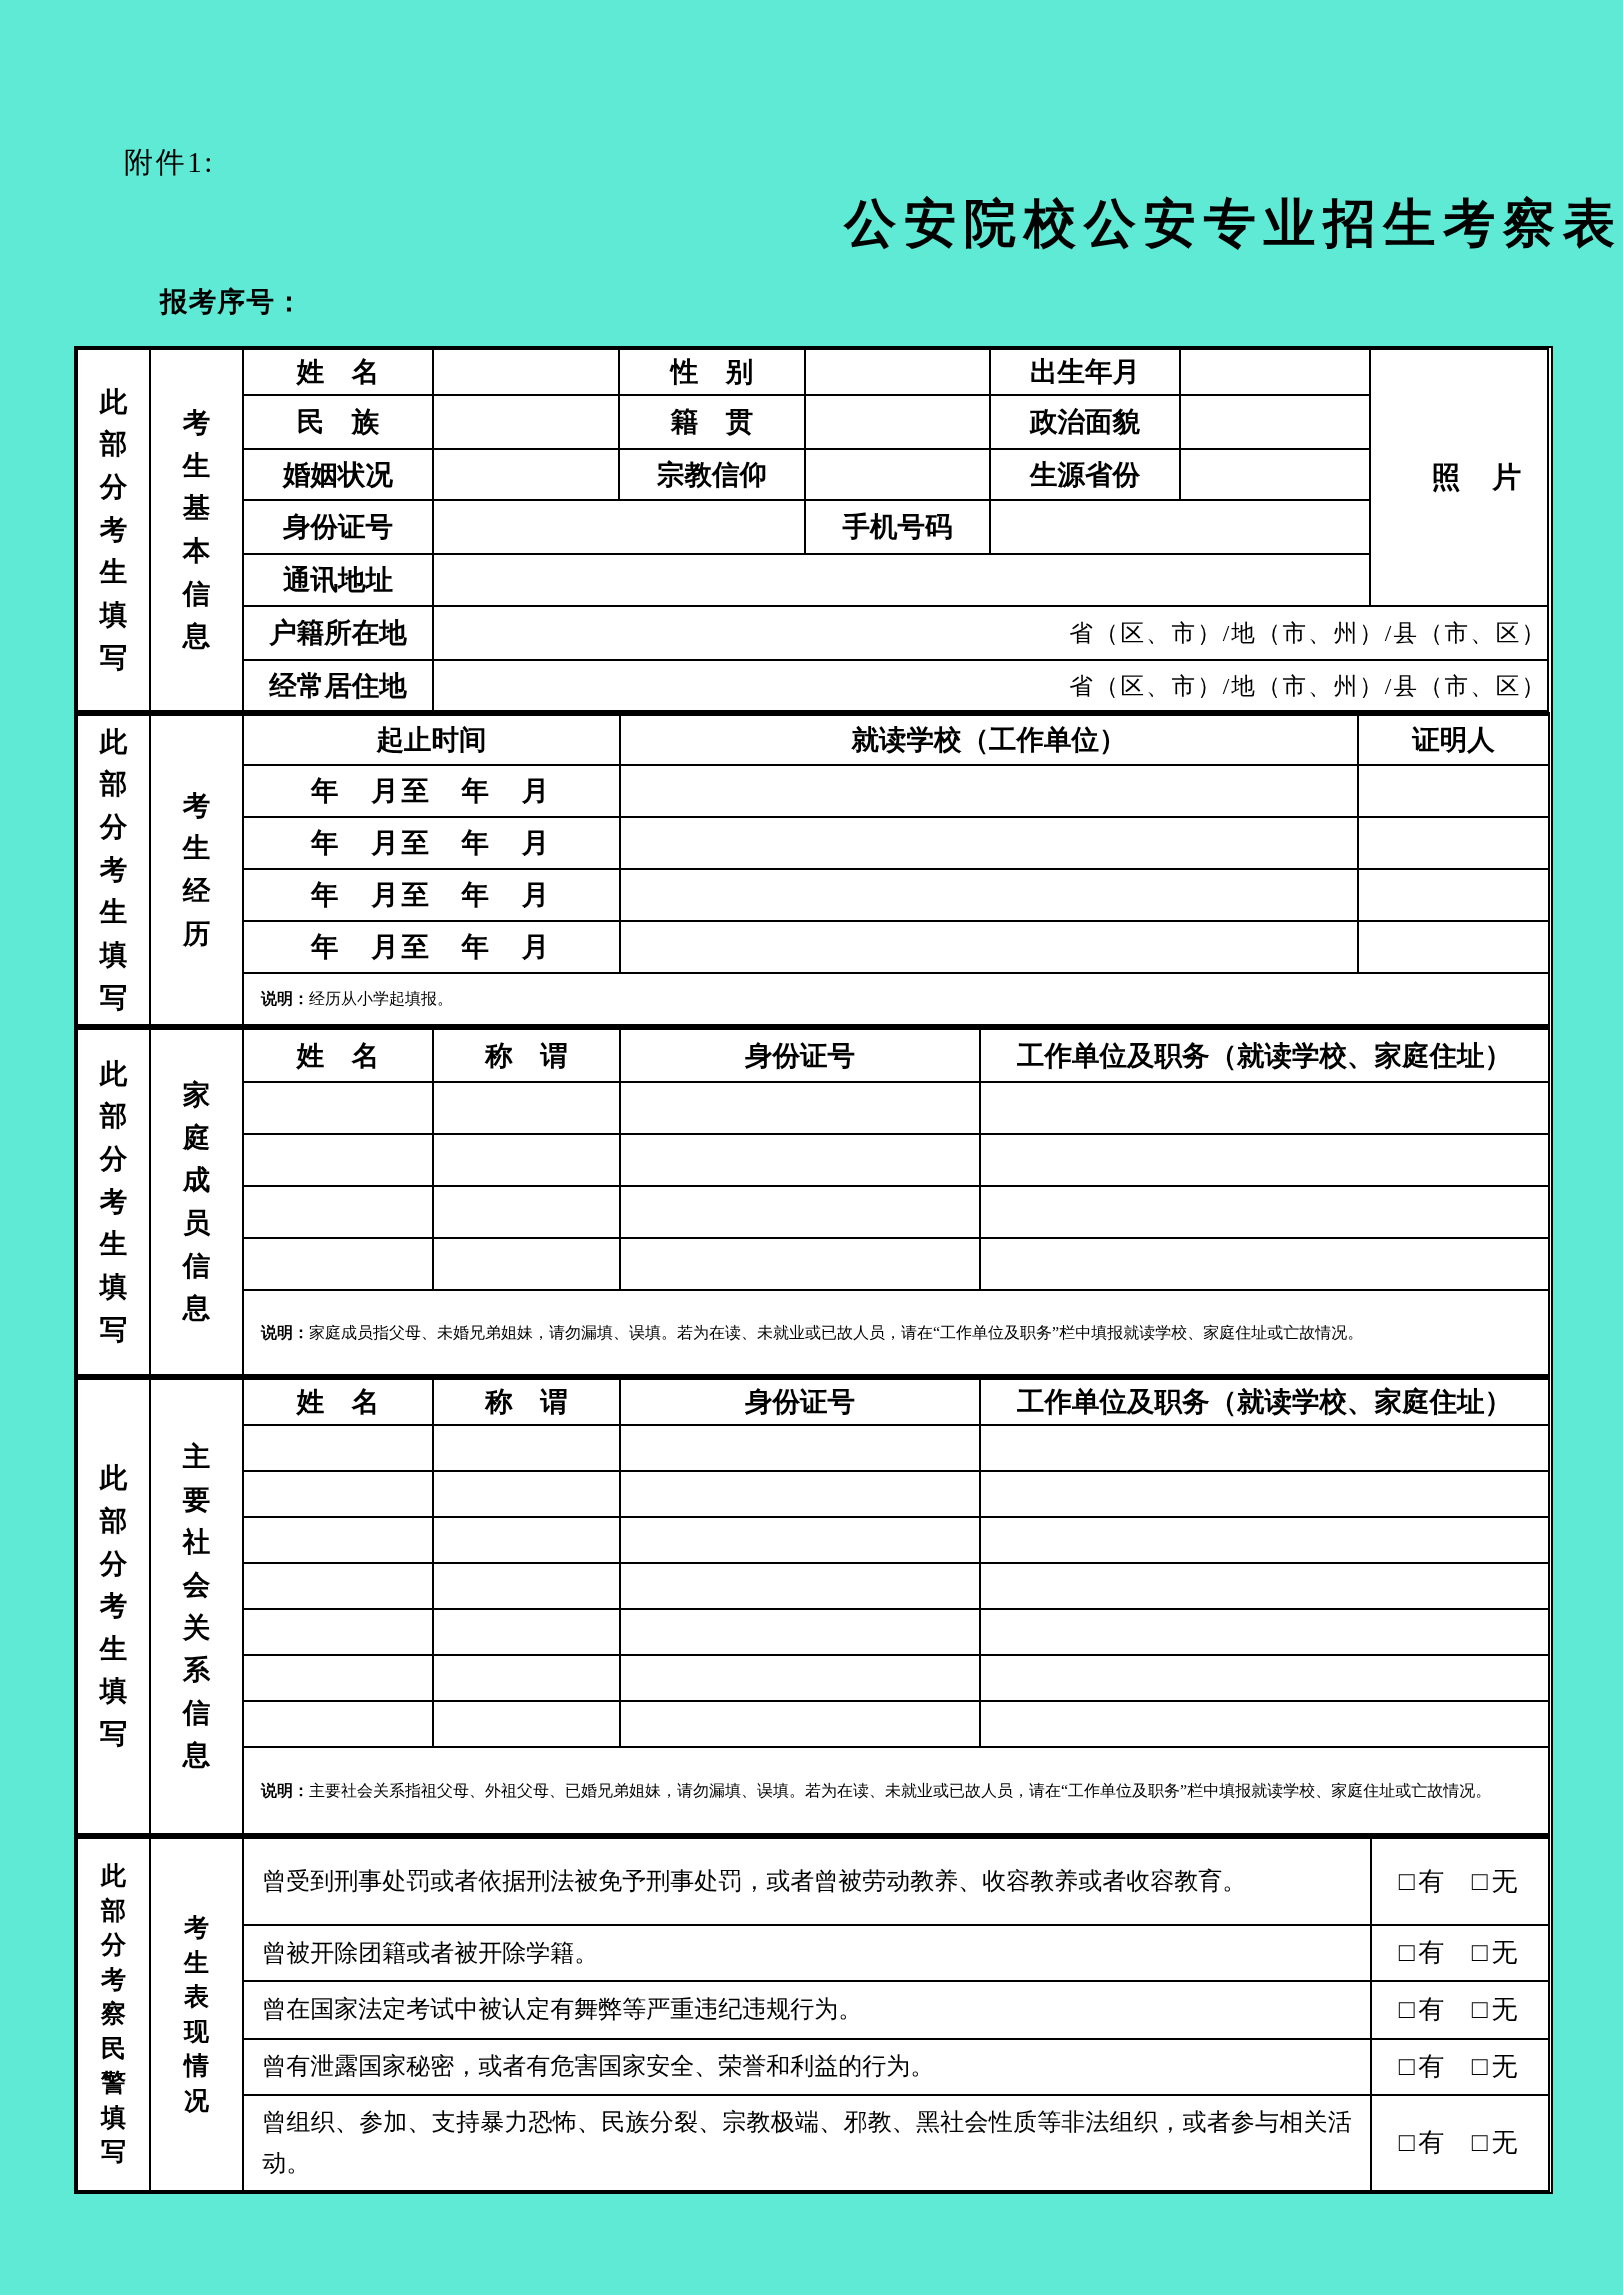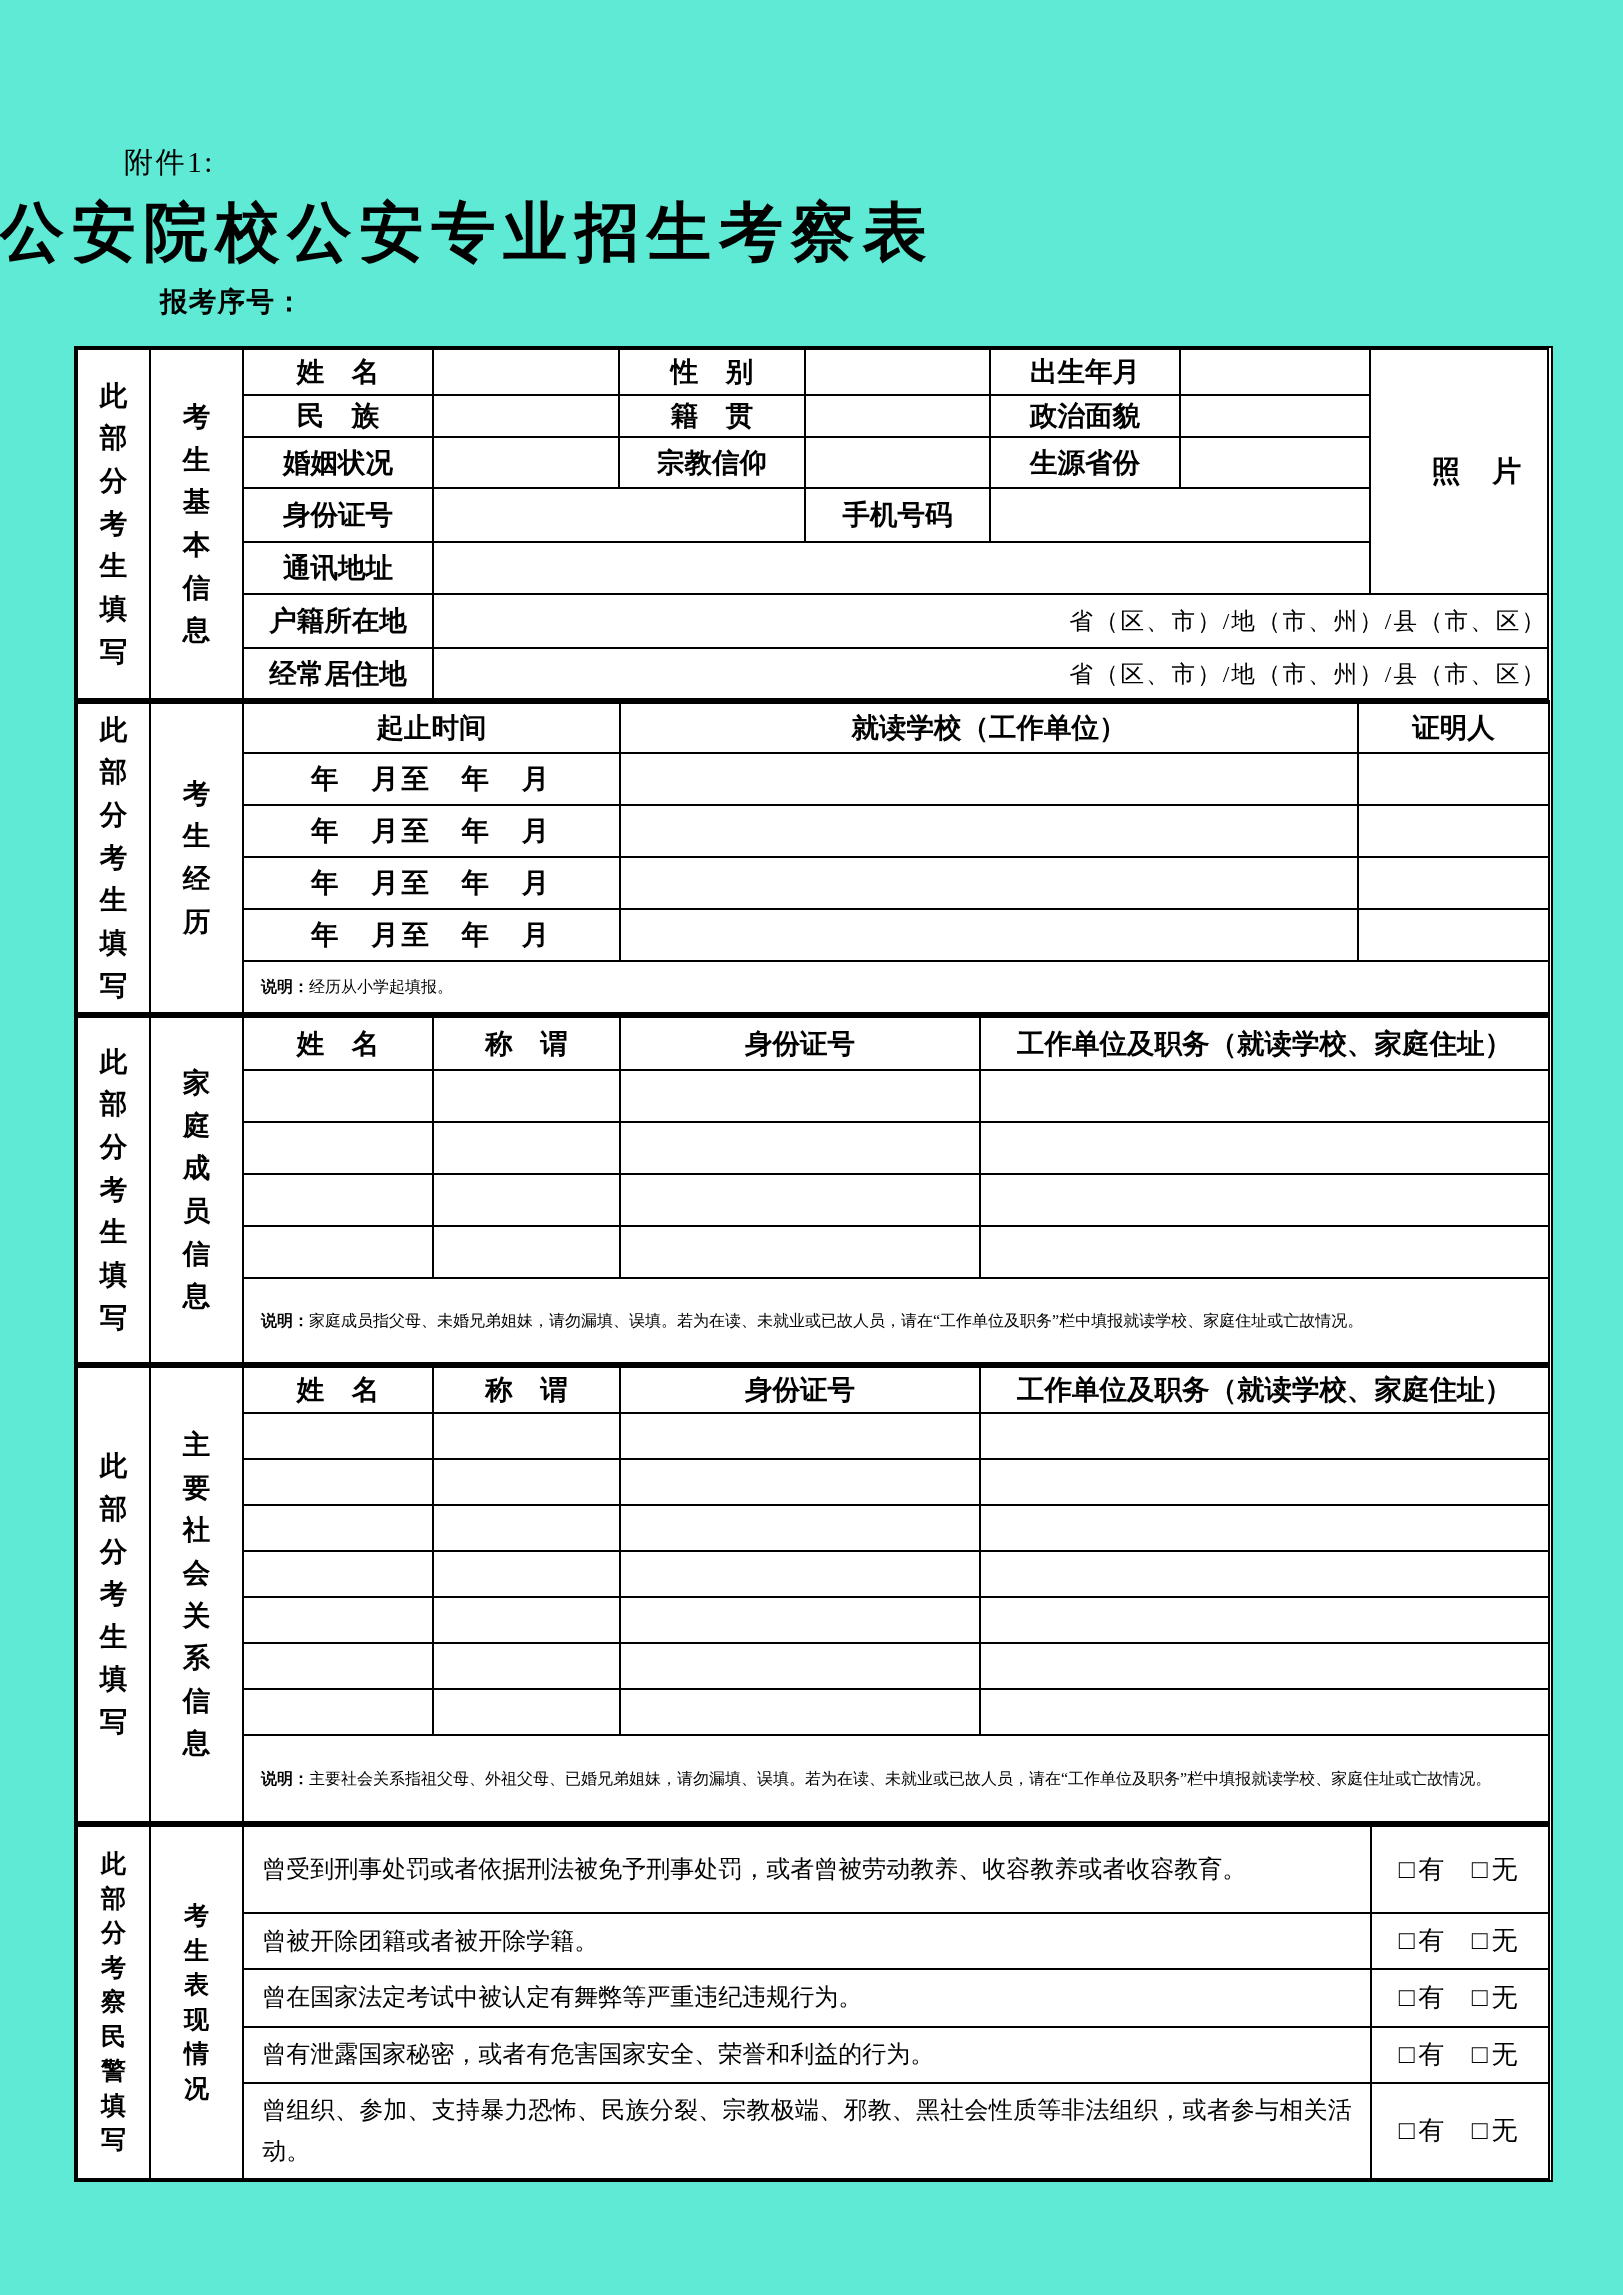--- a/index.html
+++ b/index.html
@@ -1,21 +1,21 @@
 <!DOCTYPE html>
 <html style="font-size:10.5px"><head>
 <meta charset="utf-8">
 <style>
   html,body { margin:0; padding:0; background:#ffffff; }
   body { width:1623px; height:2295px; font-family:"Liberation Serif", serif; color:#000; }
   .page { position:relative; width:1623px; height:2295px; background:#5eead4; overflow:hidden; }
 
   .attachment { position:absolute; left:124px; top:143px; font-size:29px; letter-spacing:2.6px; }
-  .title { position:absolute; left:0; top:189px; width:100%; text-align:left;
-           font-size:64px; font-weight:bold; letter-spacing:7.9px; }
+  .title { position:absolute; left:0; top:189px; width:100%; text-align:right;
+           font-size:52px; font-weight:bold; letter-spacing:7.9px; }
   .appno { position:absolute; left:160px; top:284px; font-size:27.5px; font-weight:bold; letter-spacing:1.3px;text-align:center; }
 
   .form-table { position:absolute; left:74px; top:346px; width:1475px;
                 border:2.6px solid #000; background:#fff; }
   table.section { width:1470px; border-collapse:collapse; table-layout:fixed; }
   table.section + table.section { border-top:4.6px solid #000; }
   td { border:2px solid #000; vertical-align:middle; text-align:center;
        padding:0; overflow:hidden; }
 
   .vtext { margin:0 auto; width:30px; font-size:27.5px; font-weight:bold;
@@ -69,21 +69,21 @@
               <div class="vtext">考生基本信息</div>
             </td>
           <td class="lbl">姓　名</td>
           <td class="fill"></td>
           <td class="lbl">性　别</td>
           <td class="fill"></td>
           <td class="lbl">出生年月</td>
           <td class="fill"></td>
           <td class="photo" rowspan="5">照　片</td>
         </tr>
-        <tr style="height:42px">
+        <tr style="height:54px">
           <td class="lbl">民　族</td>
           <td class="fill"></td>
           <td class="lbl">籍　贯</td>
           <td class="fill"></td>
           <td class="lbl">政治面貌</td>
           <td class="fill"></td>
         </tr>
         <tr style="height:51px">
           <td class="lbl">婚姻状况</td>
           <td class="fill"></td>

